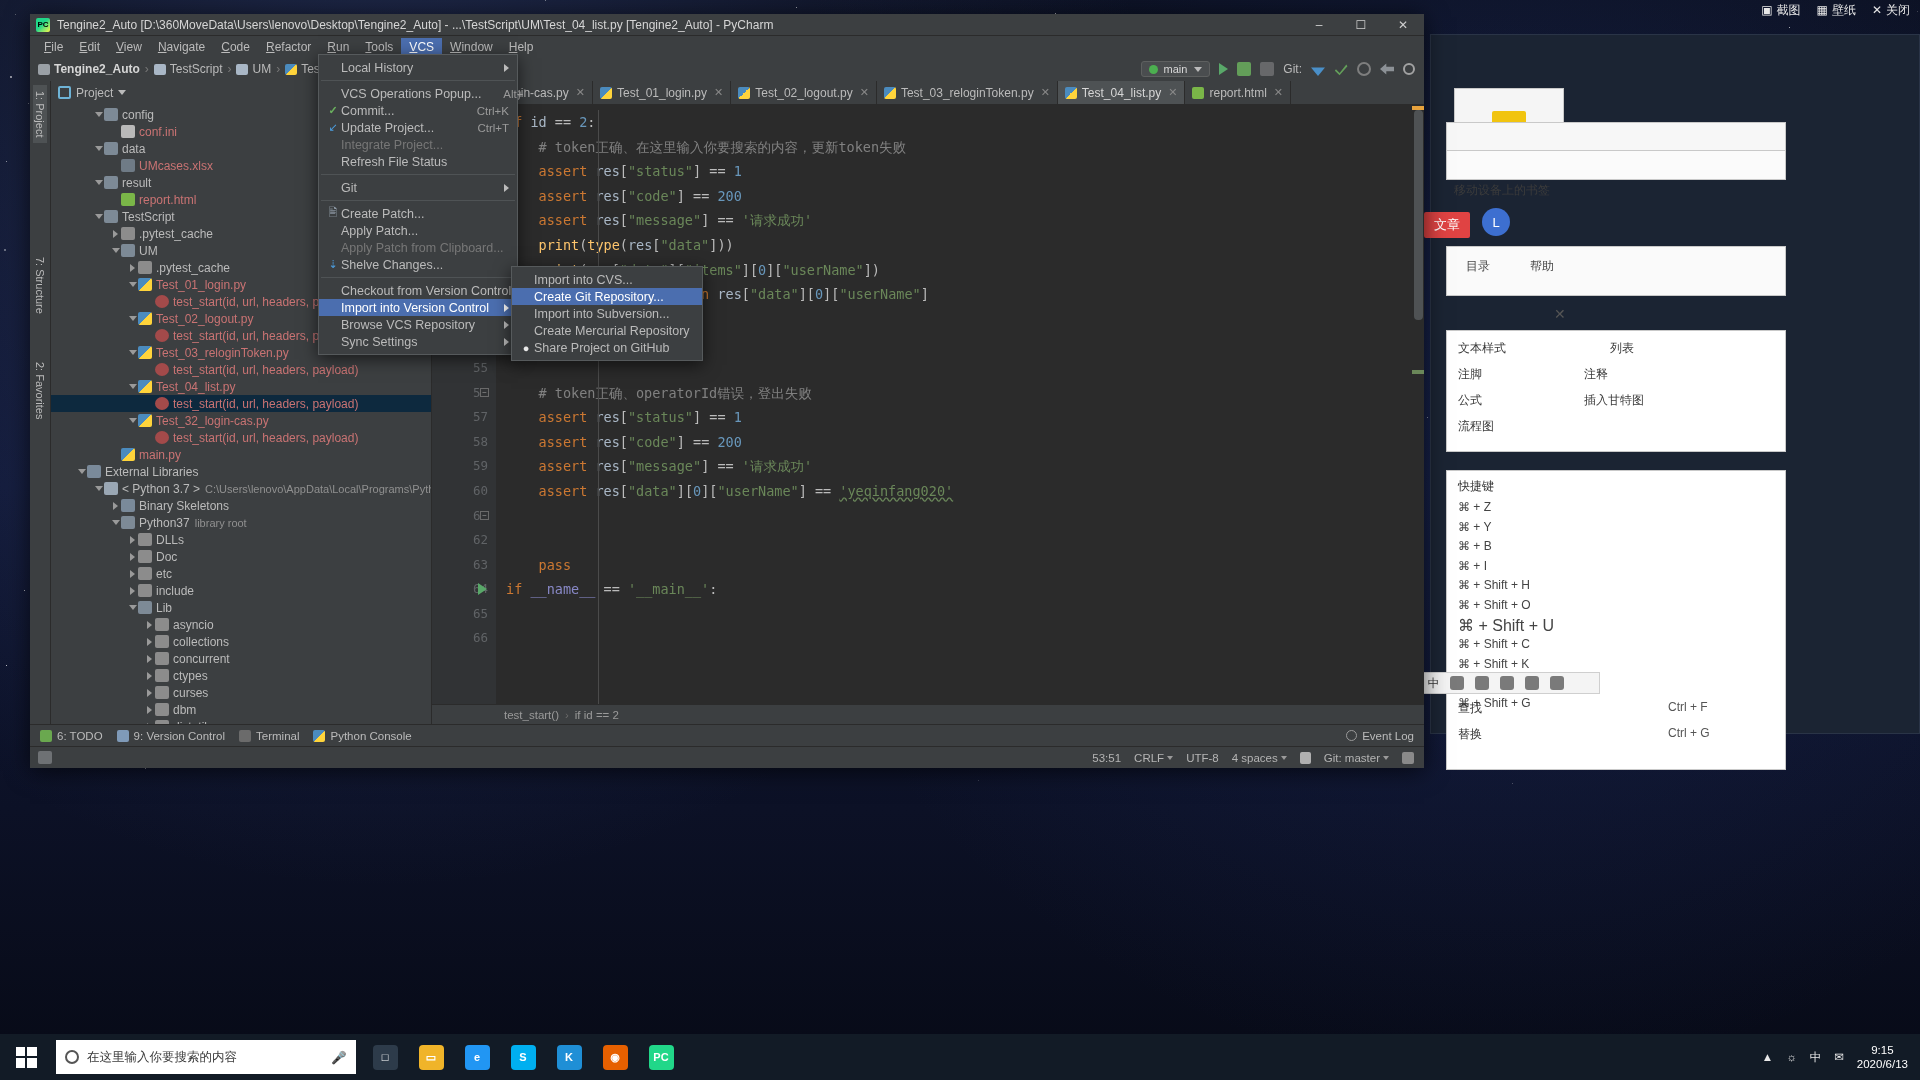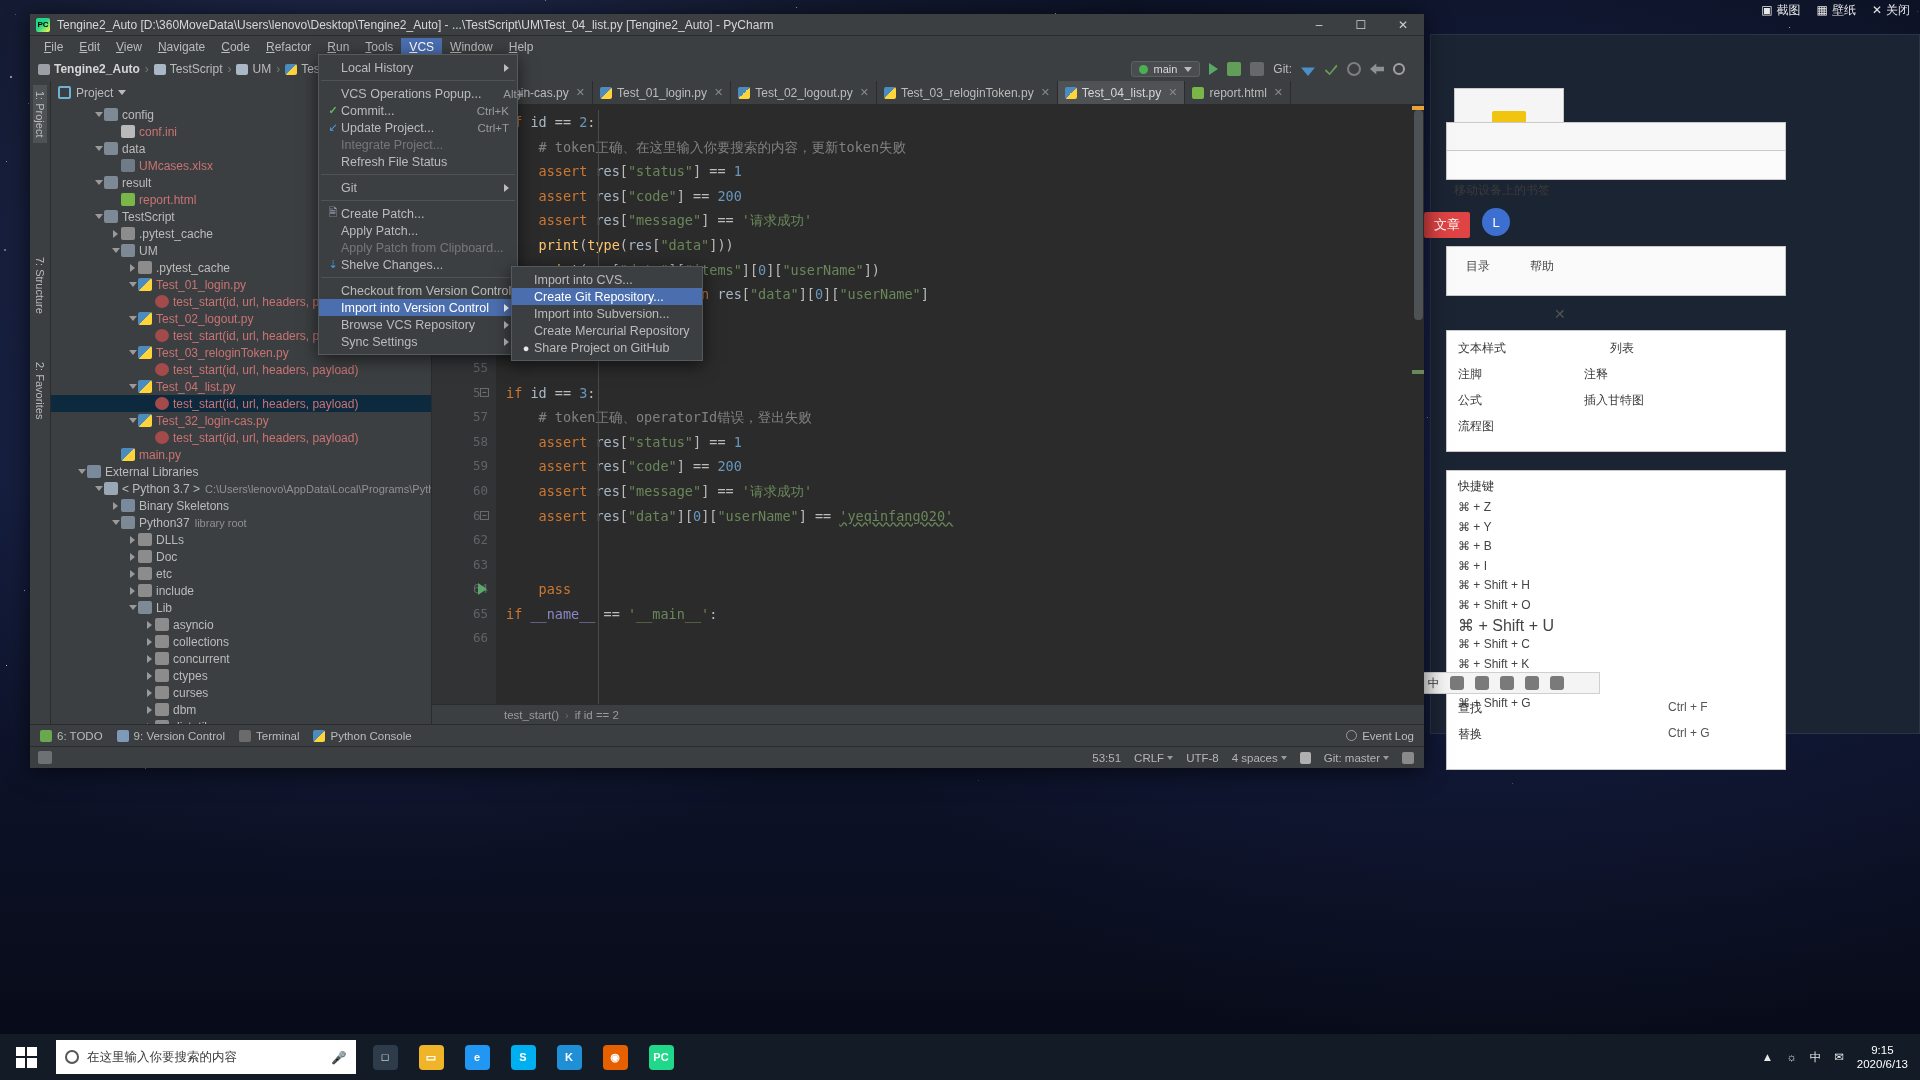--- a/index.html
+++ b/index.html
@@ -51,21 +51,21 @@
   .menu-item { padding:2px 8px; font-size:12px; color:#bbbbbb; }
   .menu-item.active { background:#4b6eaf; color:#fff; }
 
   
   #navbar { height:24px; background:#3c3f41; display:flex; align-items:center; padding-left:8px; flex:none; }
   .crumb { display:flex; align-items:center; color:#bbbbbb; font-size:12px; }
   .crumb .sep { margin:0 5px; color:#777; }
   .crumb-ico { width:12px;height:11px;margin-right:4px;border-radius:2px;background:#9aa0a6; display:inline-block;}
   .crumb-ico.mod { background:#a9b7c6; }
   .crumb-ico.py  { background:linear-gradient(135deg,#4b8bbe 50%,#ffd43b 50%); }
-  .tb-right { margin-left:auto; display:flex; align-items:center; gap:9px; padding-right:19px; }
+  .tb-right { margin-left:auto; display:flex; align-items:center; gap:9px; padding-right:9px; }
   .cfgbox { background:#4a4d4f; border:1px solid #5e6060; border-radius:3px; padding:1px 7px;
             display:flex; align-items:center; gap:5px; color:#d8d8d8; font-size:11px;}
   .dot-green { width:9px;height:9px;border-radius:50%;background:#4caf50; display:inline-block;}
   .tri-run { width:0;height:0;border-left:9px solid #59a869;border-top:6px solid transparent;border-bottom:6px solid transparent;}
   .ic { width:14px;height:14px;display:inline-block;opacity:.85;}
 
   
   #main { flex:1; display:flex; min-height:0; }
 
   
@@ -921,21 +921,20 @@
             <div class="cline">    <span class="cmt"># token正确、在这里输入你要搜索的内容，更新token失败</span></div>
             <div class="cline">    <span class="kw">assert</span> <span class="var">res</span>[<span class="str">"status"</span>] == <span class="num">1</span></div>
             <div class="cline">    <span class="kw">assert</span> <span class="var">res</span>[<span class="str">"code"</span>] == <span class="num">200</span></div>
             <div class="cline">    <span class="kw">assert</span> <span class="var">res</span>[<span class="str">"message"</span>] == <span class="str">'请求成功'</span></div>
             <div class="cline">    <span class="fn">print</span>(<span class="fn">type</span>(<span class="var">res</span>[<span class="str">"data"</span>]))</div>
             <div class="cline">    <span class="fn">print</span>(<span class="var">res</span>[<span class="str">"data"</span>][<span class="str">"items"</span>][<span class="num">0</span>][<span class="str">"userName"</span>])</div>
             <div class="cline">    <span class="kw">assert</span> <span class="str ul">'yeqinfang'</span> <span class="kw">in</span> <span class="var">res</span>[<span class="str">"data"</span>][<span class="num">0</span>][<span class="str">"userName"</span>]</div>
             <div class="cline">&nbsp;</div>
             <div class="cline">&nbsp;</div>
             <div class="cline">&nbsp;</div>
-            <div class="cline"><span class="kw">if</span> <span class="var">id</span> == <span class="num">3</span>:</div>
             <div class="cline">    <span class="cmt"># token正确、operatorId错误，登出失败</span></div>
             <div class="cline">    <span class="kw">assert</span> <span class="var">res</span>[<span class="str">"status"</span>] == <span class="num">1</span></div>
             <div class="cline">    <span class="kw">assert</span> <span class="var">res</span>[<span class="str">"code"</span>] == <span class="num">200</span></div>
             <div class="cline">    <span class="kw">assert</span> <span class="var">res</span>[<span class="str">"message"</span>] == <span class="str">'请求成功'</span></div>
             <div class="cline">    <span class="kw">assert</span> <span class="var">res</span>[<span class="str">"data"</span>][<span class="num">0</span>][<span class="str">"userName"</span>] == <span class="str ul">'yeqinfang020'</span></div>
             <div class="cline">&nbsp;</div>
             <div class="cline">&nbsp;</div>
             <div class="cline">    <span class="kw">pass</span></div>
             <div class="cline"><span class="kw">if</span> <span class="bi">__name__</span> == <span class="str">'__main__'</span>:</div>
             <div class="cline">&nbsp;</div>

